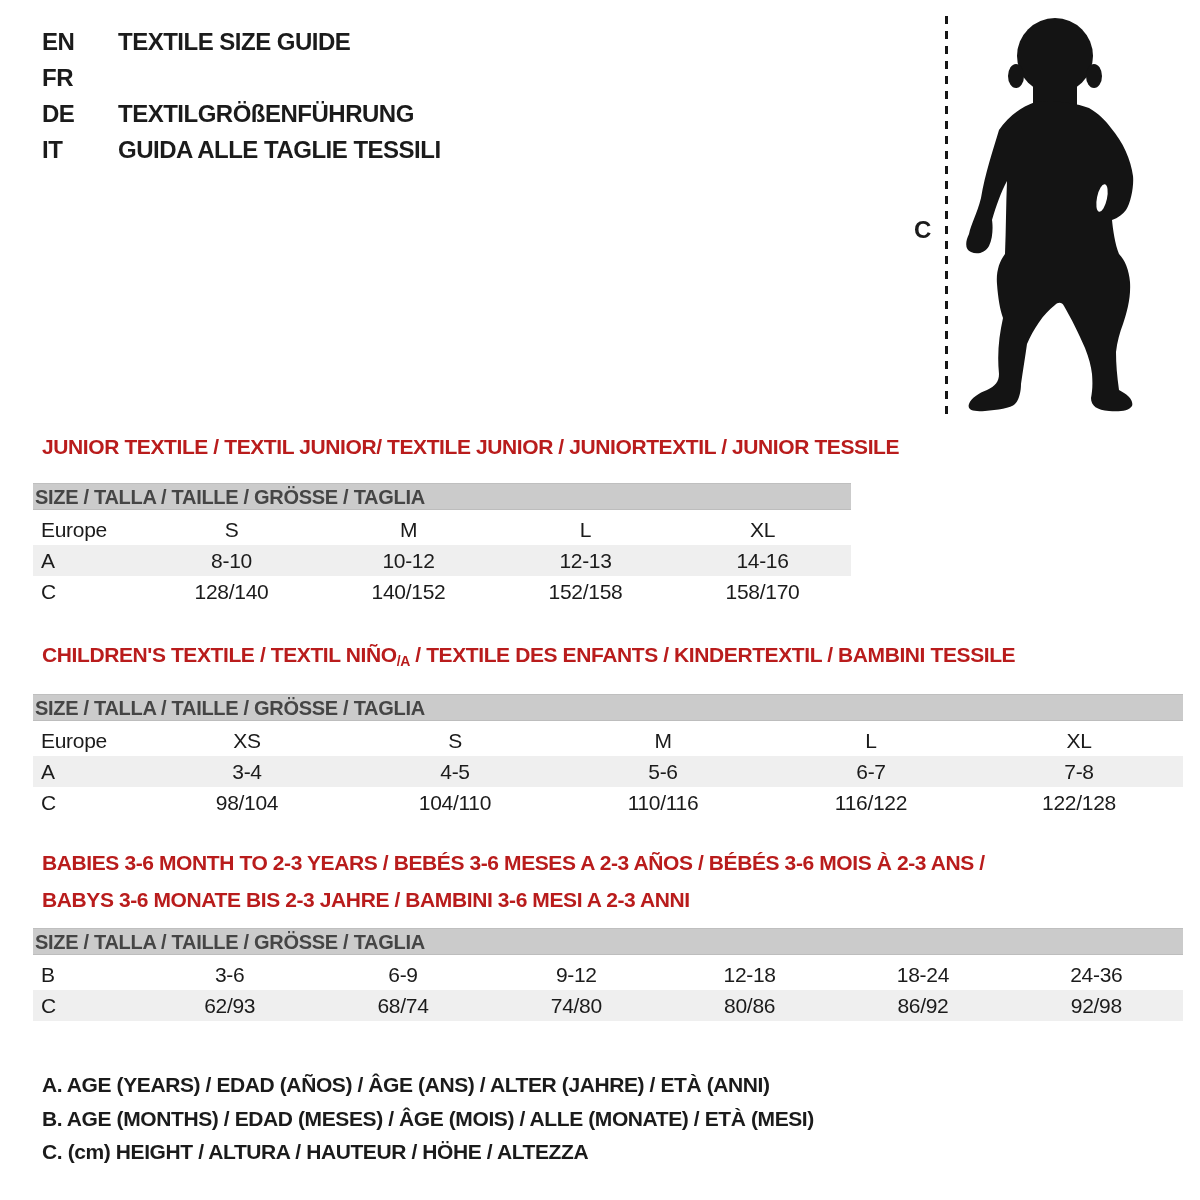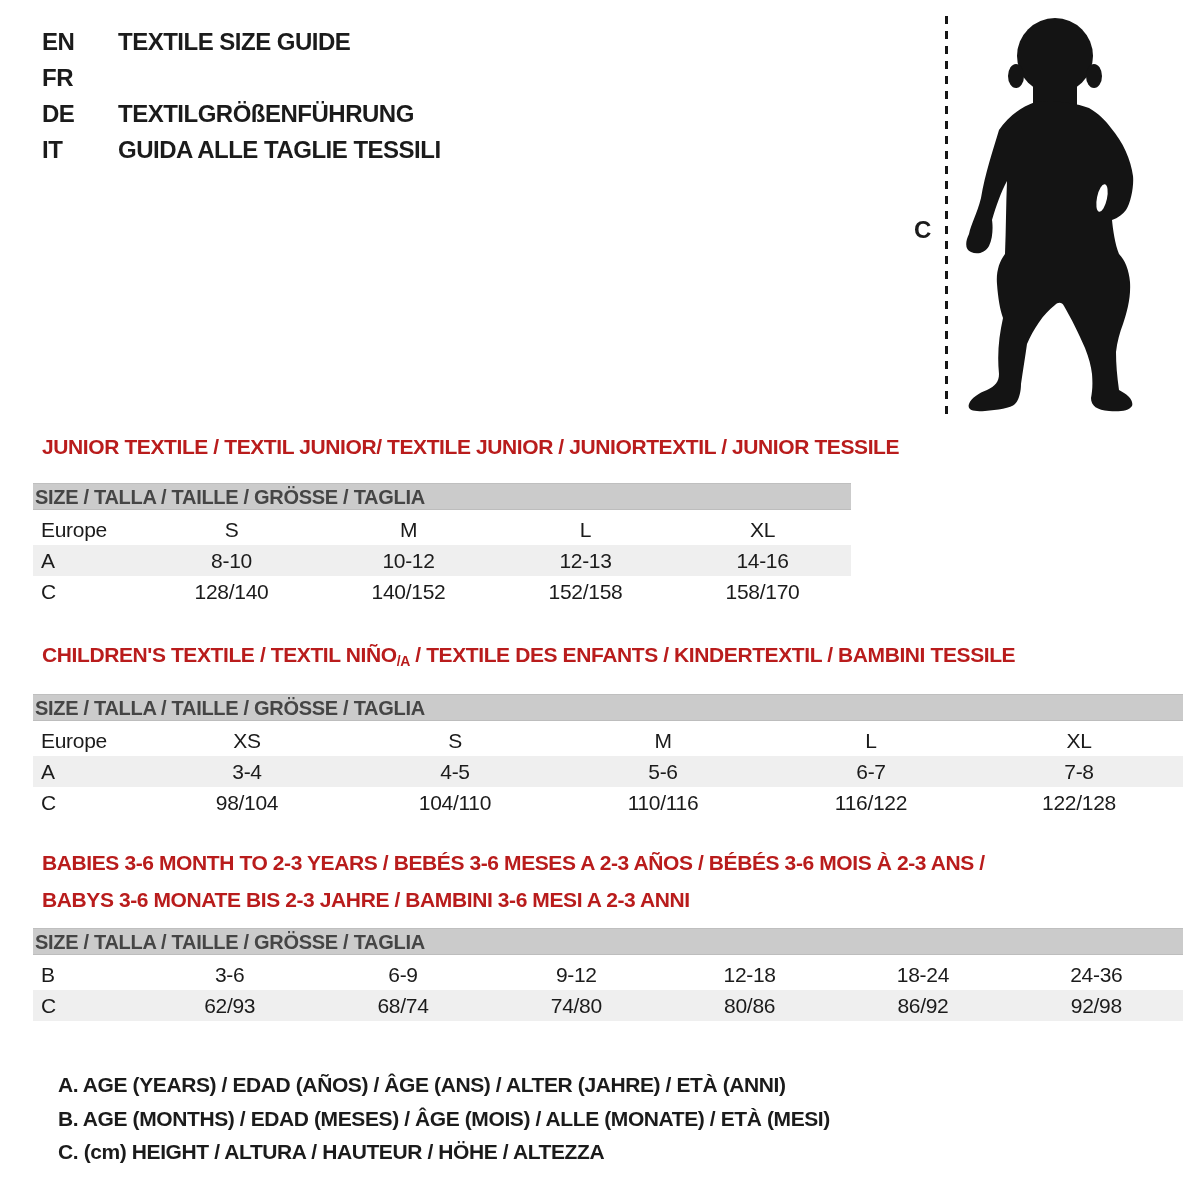--- a/index.html
+++ b/index.html
@@ -34,21 +34,21 @@
     border-top:1px solid #bfbfbf; border-bottom:1px solid #bdbdbd;
     box-sizing:border-box; margin-bottom:4px;
   }
   .t-row { display:flex; height:31px; align-items:center; font-size:21px; letter-spacing:-0.3px; }
   .t-row.alt { background:#efefef; }
   .t-label { width:110px; padding-left:8px; box-sizing:border-box; }
   .t-cell { flex:1; text-align:center; }
 
   
   .legend { position:absolute; left:42px; top:1068px; }
-  .legend-line { display:block; line-height:33.5px; font-weight:700; font-size:21px; letter-spacing:-0.4px; white-space:nowrap;margin-left:16px; }
+  .legend-line { display:block; line-height:33.5px; font-weight:700; font-size:21px; letter-spacing:-0.4px; white-space:nowrap; }
 </style>
 </head>
 <body>
 
 <div class="canvas">
 
   <div class="lang-block">
     <div class="lang-row">
       <span class="lang-code">EN</span>
       <span class="lang-title">TEXTILE SIZE GUIDE</span>

